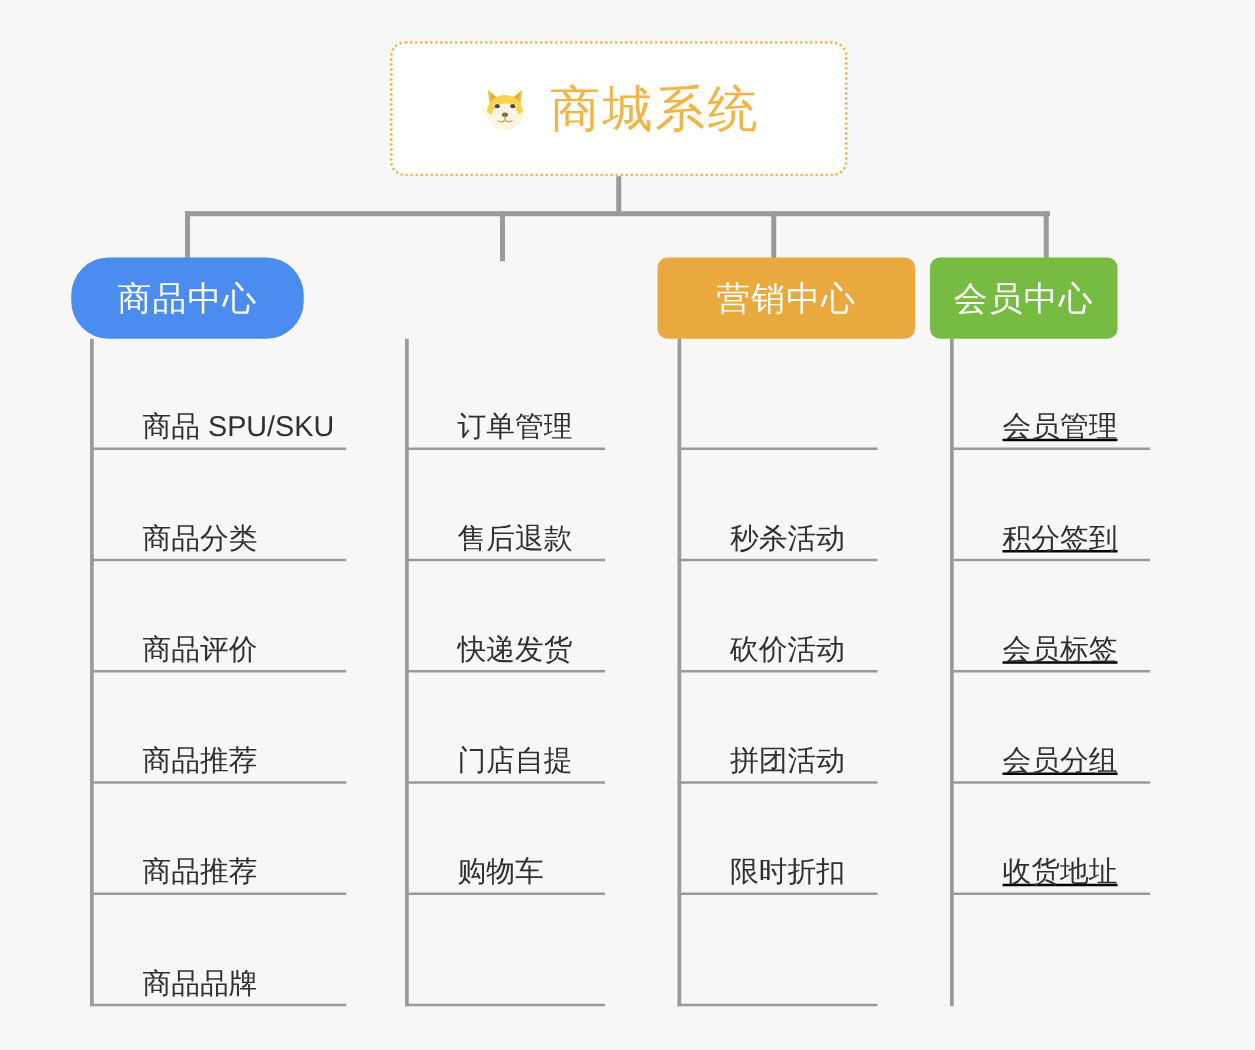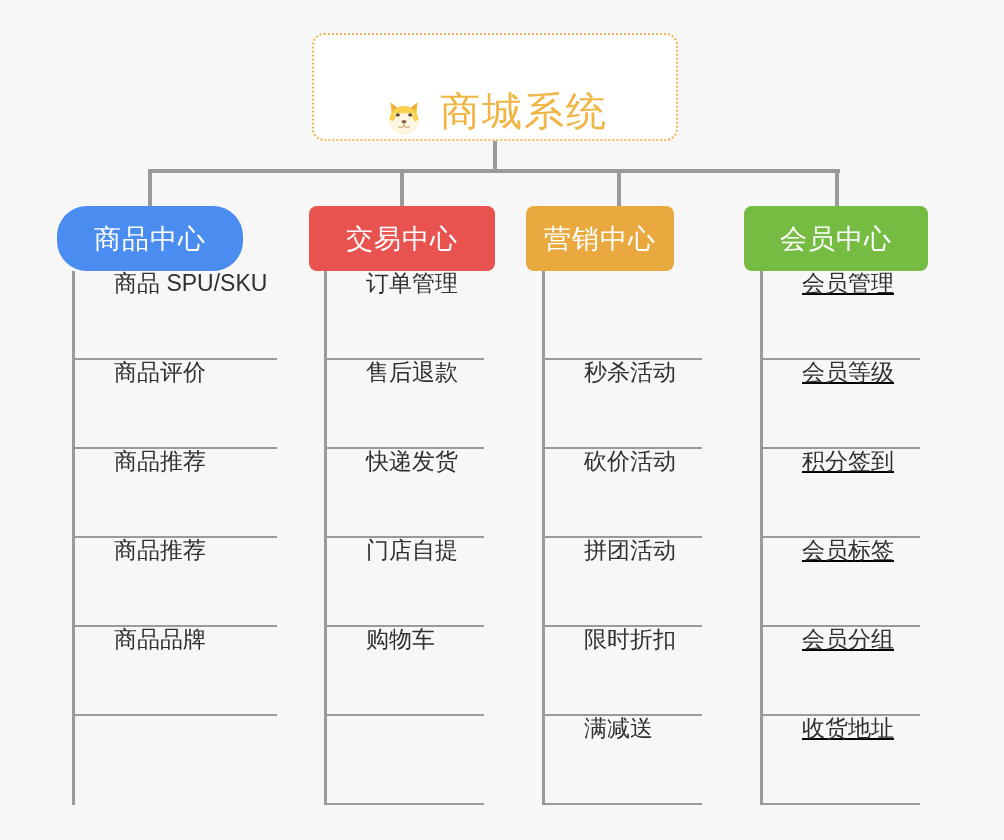--- a/index.html
+++ b/index.html
@@ -25,21 +25,21 @@
     position: absolute;
     left: 312px;
     top: 33px;
     width: 366px;
     height: 108px;
     background: #ffffff;
     border: 2px dotted #efb857;
     border-radius: 12px;
     box-sizing: border-box;
     display: flex;
-    align-items: flex-end;
+    align-items: center;
     justify-content: center;
     gap: 14px;
   }
   .root-emoji {
     font-size: 42px;
     line-height: 1;
     display: block;
   }
   .root-emoji svg { display: block; }
   .root-title {
@@ -100,20 +100,21 @@
     left: 0;
     top: 0;
     width: 3px;
     background: #9a9a9a;
   }
   .leaf-item {
     position: relative;
     height: 89px;
     box-sizing: border-box;
     display: flex;
+    align-items: flex-end;
     justify-content: flex-start;
   }
   .leaf-label {
     font-size: 23px;
     color: #2e3033;
     white-space: nowrap;
     padding: 0 8px 6px 42px;
     line-height: 1.1;
   }
   .leaf-underline {
@@ -153,37 +154,38 @@
   <div class="conn conn-stem"></div>
   <div class="conn conn-bus"></div>
   <div class="conn conn-drop" id="drop-0" style="left: 148px;"></div>
   <div class="conn conn-drop" id="drop-1" style="left: 400px;"></div>
   <div class="conn conn-drop" id="drop-2" style="left: 617px;"></div>
   <div class="conn conn-drop" id="drop-3" style="left: 835px;"></div>
 
   <div class="cat-header" id="cat-0" style="left: 57px; width: 186px; background: rgb(74, 140, 240); border-radius: 30px;">
     <span class="cat-header-label">商品中心</span>
   </div>
-  <div class="cat-header" id="cat-1" style="left: 309px; width: 186px; background: rgb(232, 82, 79);">
-    <span class="cat-header-label">交易中心</span>
-  </div>
-  <div class="cat-header" id="cat-2" style="left: 526px; width: 148px; background: rgb(234, 169, 62);">
+  <div class="cat-header" id="cat-2" style="left: 526px; width: 206px; background: rgb(234, 169, 62);">
     <span class="cat-header-label">营销中心</span>
   </div>
-  <div class="cat-header" id="cat-3" style="left: 744px; width: 184px; background: rgb(118, 188, 67);">
+  <div class="cat-header" id="cat-3" style="left: 744px; width: 150px; background: rgb(118, 188, 67);">
     <span class="cat-header-label">会员中心</span>
   </div>
 
   <div class="leaf-column" id="col-0" style="left: 72px; width: 205px;">
     <div class="leaf-spine" style="height: 534px;"></div>
   <div class="leaf-item">
         <span class="leaf-label">商品 SPU/SKU</span>
         <div class="leaf-underline" style="width: 205px;"></div>
       </div>
       <div class="leaf-item">
+        <span class="leaf-label">商品分类</span>
+        <div class="leaf-underline" style="width: 205px;"></div>
+      </div>
+      <div class="leaf-item">
         <span class="leaf-label">商品评价</span>
         <div class="leaf-underline" style="width: 205px;"></div>
       </div>
       <div class="leaf-item">
         <span class="leaf-label">商品推荐</span>
         <div class="leaf-underline" style="width: 205px;"></div>
       </div>
       <div class="leaf-item">
         <span class="leaf-label">商品推荐</span>
         <div class="leaf-underline" style="width: 205px;"></div>
@@ -234,35 +236,30 @@
       </div>
       <div class="leaf-item">
         <span class="leaf-label">拼团活动</span>
         <div class="leaf-underline" style="width: 160px;"></div>
       </div>
       <div class="leaf-item">
         <span class="leaf-label">限时折扣</span>
         <div class="leaf-underline" style="width: 160px;"></div>
       </div>
       <div class="leaf-item">
-        <span class="leaf-label">满减送</span>
         <div class="leaf-underline" style="width: 160px;"></div>
       </div>
     </div>
   <div class="leaf-column" id="col-3" style="left: 760px; width: 160px; text-decoration: underline;">
     <div class="leaf-spine" style="height: 534px;"></div>
   <div class="leaf-item">
         <span class="leaf-label">会员管理</span>
         <div class="leaf-underline" style="width: 160px;"></div>
       </div>
       <div class="leaf-item">
-        <span class="leaf-label">会员等级</span>
-        <div class="leaf-underline" style="width: 160px;"></div>
-      </div>
-      <div class="leaf-item">
         <span class="leaf-label">积分签到</span>
         <div class="leaf-underline" style="width: 160px;"></div>
       </div>
       <div class="leaf-item">
         <span class="leaf-label">会员标签</span>
         <div class="leaf-underline" style="width: 160px;"></div>
       </div>
       <div class="leaf-item">
         <span class="leaf-label">会员分组</span>
         <div class="leaf-underline" style="width: 160px;"></div>

